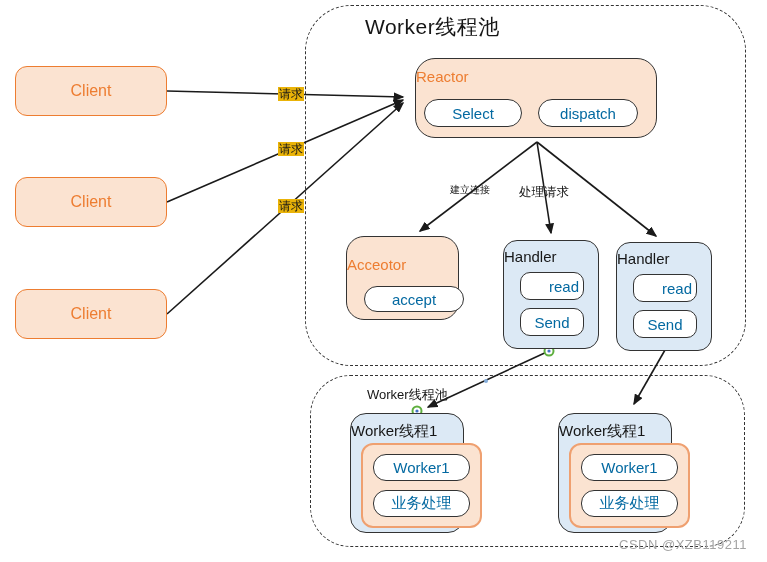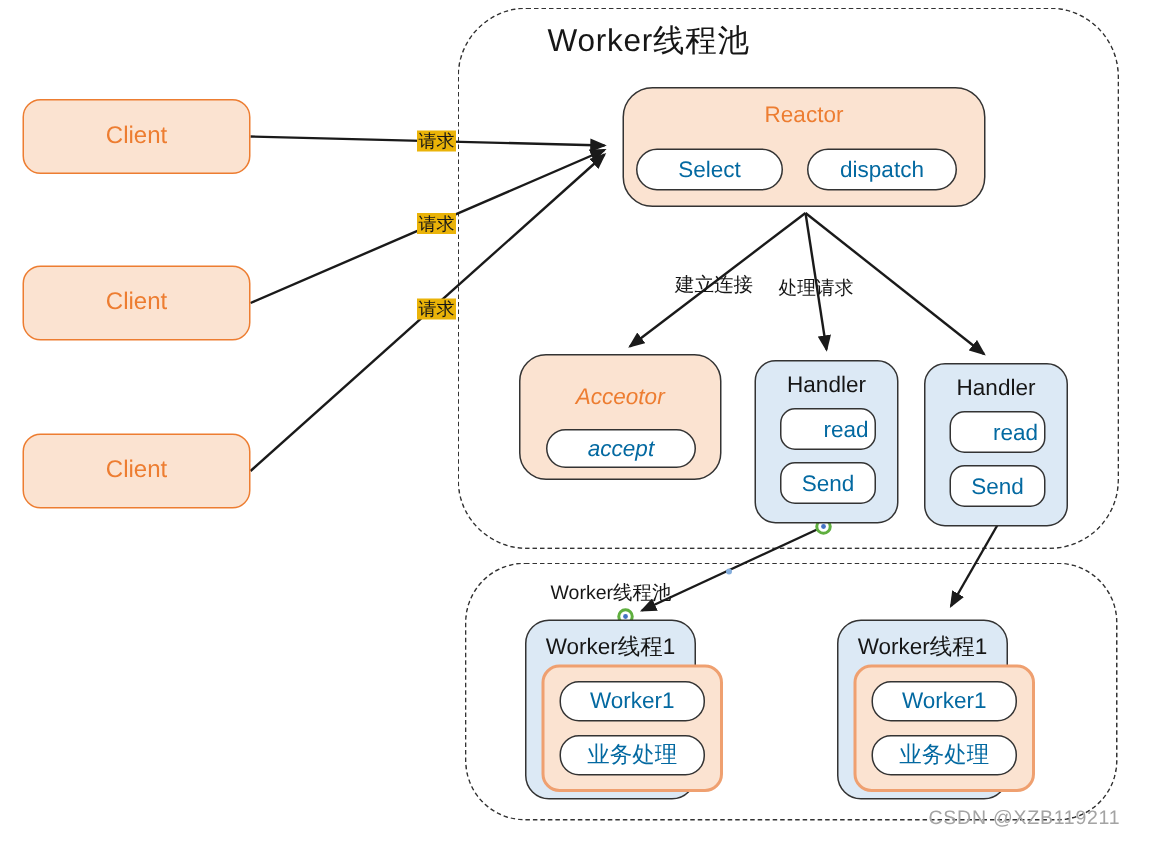--- a/index.html
+++ b/index.html
@@ -13,36 +13,36 @@
   .worker-container  { left:310px; top:375px; width:435px; height:172px; border-radius:40px; }
 
   .container-title { position:absolute; left:365px; top:13px; font-size:21px; color:#161616; letter-spacing:.5px; }
   .pool-label { position:absolute; left:367px; top:386px; font-size:13px; color:#161616; }
 
   
   .node { position:absolute; border:1.5px solid #333; }
   .peach { background:#FBE3D1; }
   .blue  { background:#DCE9F5; }
   .orange-border { border:1.6px solid #ED7D31; }
-  .node-title { position:absolute; left:0; width:100%; text-align:center; color:#161616; }
+  .node-title { position:absolute; left:0; width:100%; text-align:left; color:#161616; }
   .accent-text { color:#ED7D31; }
   .pill { position:absolute; background:#fff; border:1.4px solid #333; display:flex; align-items:center; justify-content:center; font-size:15px; color:#0369a1; }
 
   
   .client { left:15px; width:152px; height:50px; border-radius:12px; display:flex; align-items:center; justify-content:center; font-size:16px; color:#ED7D31; }
   .client-1 { top:66px; } .client-2 { top:177px; } .client-3 { top:289px; }
 
   
   .reactor-box { left:415px; top:58px; width:242px; height:80px; border-radius:20px; }
   .reactor-box .node-title { top:9px; font-size:15px; }
   .select-btn   { left:8px;   top:40px; width:98px;  height:28px; border-radius:14px; }
   .dispatch-btn { left:122px; top:40px; width:100px; height:28px; border-radius:14px; }
 
   
-  .acceptor-box { left:346px; top:236px; width:135px; height:84px; border-radius:18px;font-style:italic; }
+  .acceptor-box { left:346px; top:236px; width:113px; height:84px; border-radius:18px; }
   .acceptor-box .node-title { top:19px; font-size:15px; }
   .accept-btn { left:17px; top:49px; width:100px; height:26px; border-radius:13px; }
 
   
   .handler { width:96px; height:109px; border-radius:14px; }
   .handler-1 { left:503px; top:240px; }
   .handler-2 { left:616px; top:242px; }
   .handler .node-title { top:7px; font-size:15px; }
   .read-btn { left:16px; top:31px; width:64px; height:28px; border-radius:10px;padding-left:24px; }
   .send-btn { left:16px; top:67px; width:64px; height:28px; border-radius:10px;text-align:right; }
@@ -54,21 +54,21 @@
   .worker .node-title { top:8px; font-size:15px; }
   .worker-inner { position:absolute; left:10px; top:29px; width:121px; height:85px; background:#FBE3D1; border:2.5px solid #EFA070; border-radius:12px; }
   .worker-btn   { left:10px; top:9px;  width:97px; height:27px; border-radius:13px; }
   .business-btn { left:10px; top:45px; width:97px; height:27px; border-radius:13px; }
 
   
   .edge-label { position:absolute; font-size:12px; color:#161616; background:#eab308; padding:0 1px; line-height:14px; }
   .req-1 { left:278px; top:87px; }
   .req-2 { left:278px; top:142px; }
   .req-3 { left:278px; top:199px; }
-  .lbl-connect { left:449px; top:183px; font-size:13px; background:transparent; }
+  .lbl-connect { left:449px; top:183px; font-size:10px; background:transparent; }
   .lbl-process { left:518px; top:185px; font-size:12.5px; background:transparent; }
 
   .watermark { position:absolute; left:619px; top:537px; font-size:13px; color:#A4A4A4; letter-spacing:.5px; }
 
   svg.wires { position:absolute; left:0; top:0; width:767px; height:562px; pointer-events:none; }
 </style>
 </head>
 <body>
 
 <div class="stage">

